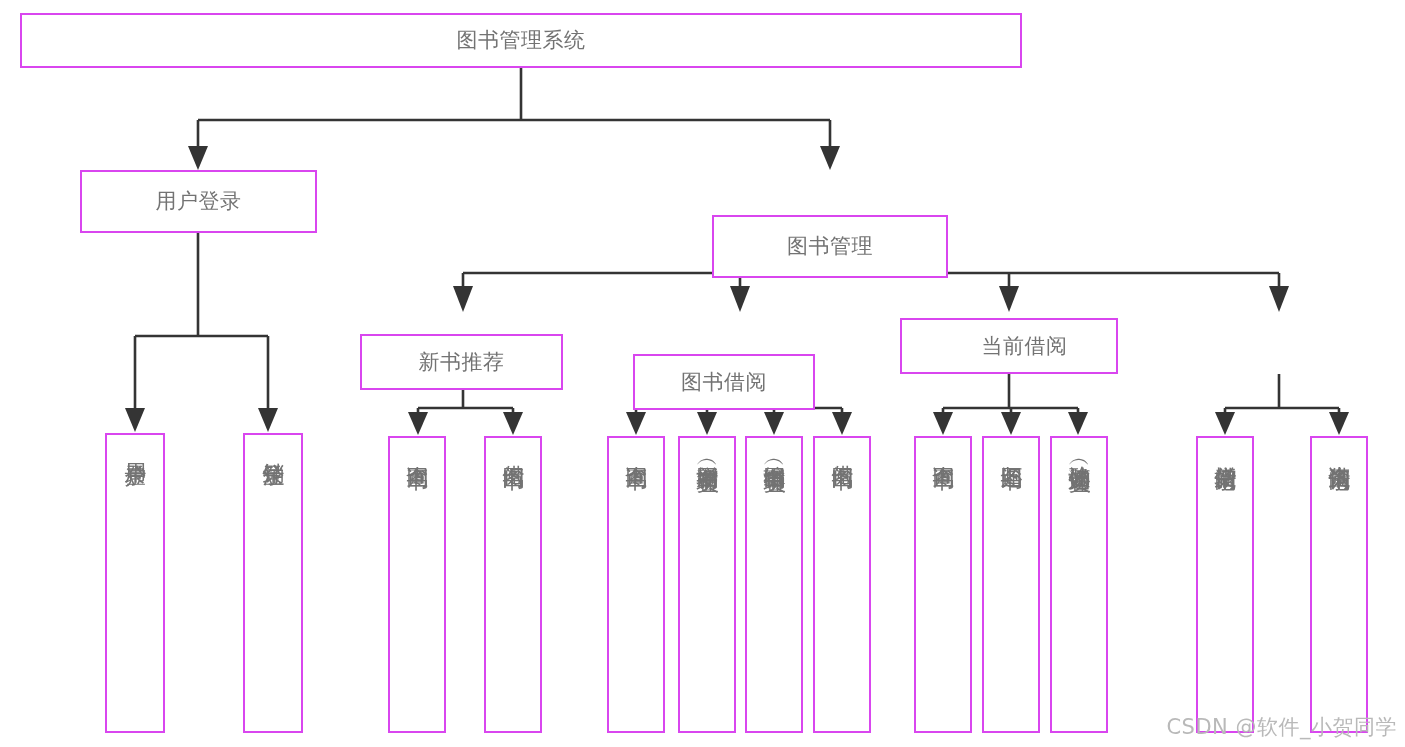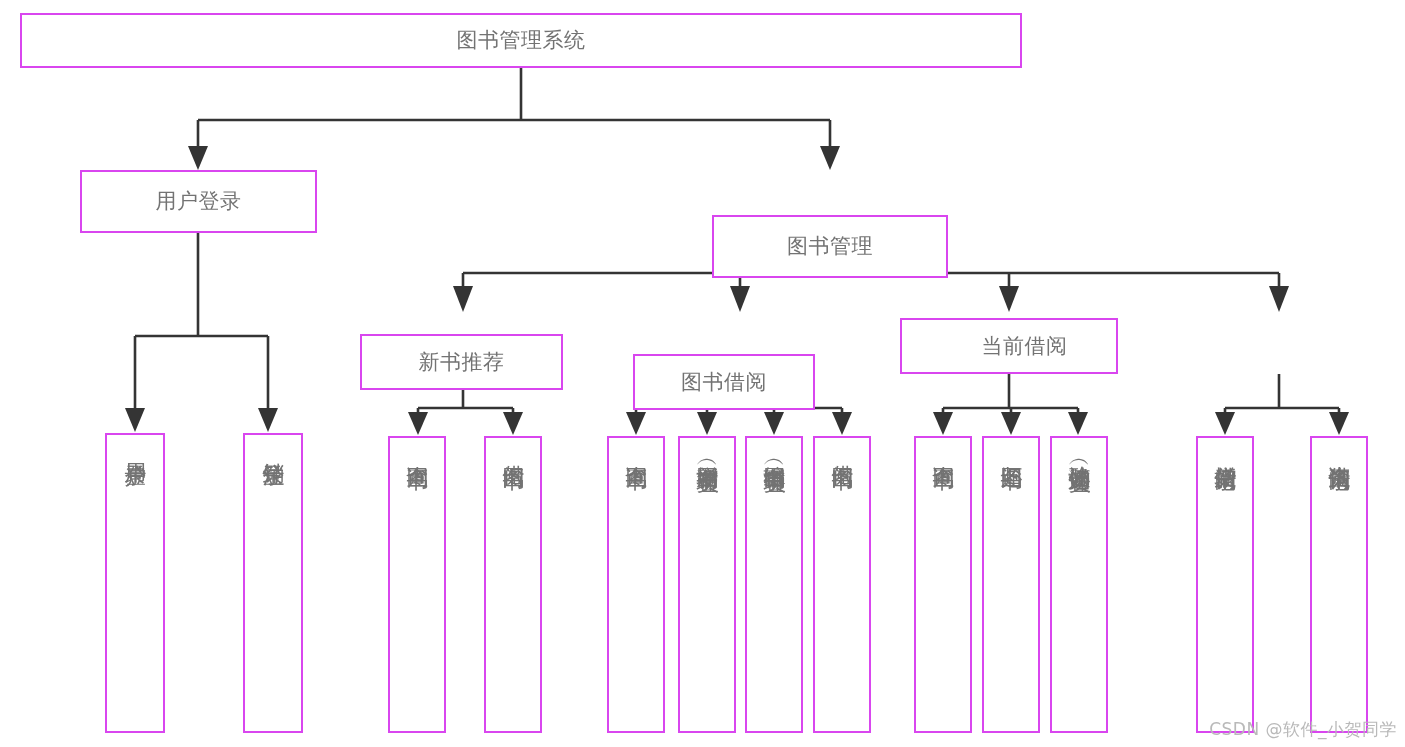--- a/index.html
+++ b/index.html
@@ -57,21 +57,21 @@
     stroke-width: 2.6;
     fill: none;
   }
   svg#wires polygon {
     fill: #343434;
   }
   #watermark {
     position: absolute;
     right: 8px;
     bottom: 6px;
-    font-size: 17px;
+    font-size: 21px;
     color: #b9b9b9;
     letter-spacing: 0.5px;
     white-space: nowrap;
     font-family: "DejaVu Sans", "Liberation Sans", sans-serif;
   }
 </style>
 </head>
 <body>
 
 <div id="canvas">

